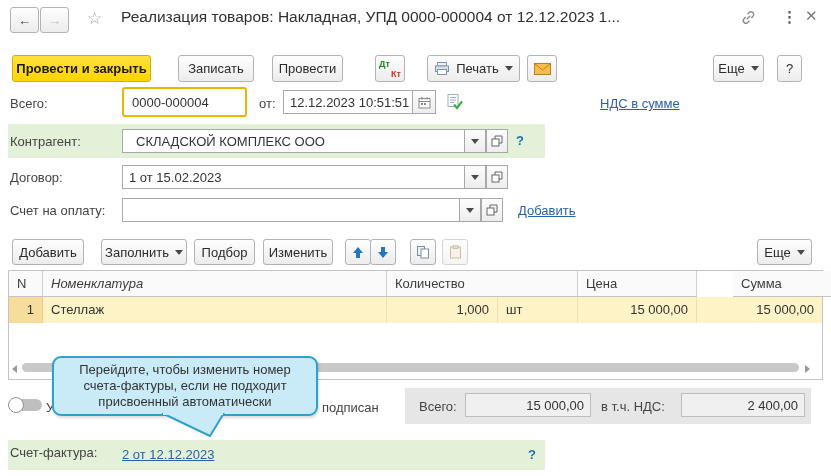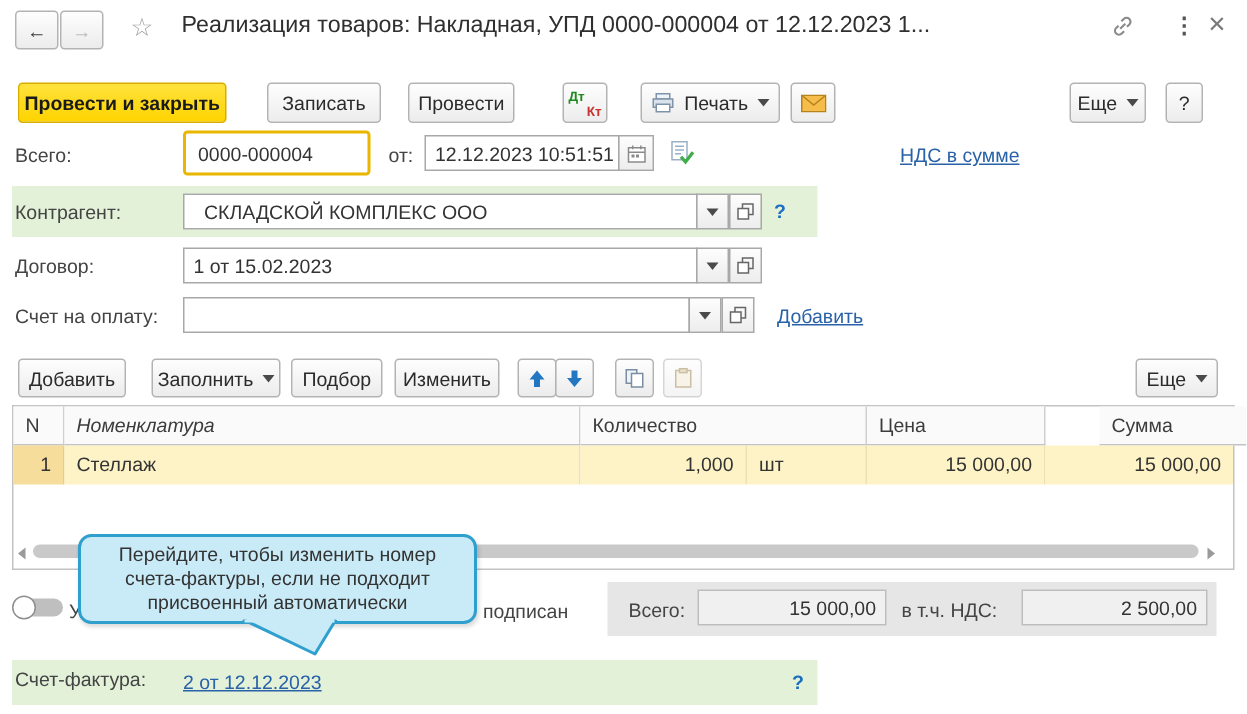--- a/index.html
+++ b/index.html
@@ -243,21 +243,21 @@
   <div class="lbl" style="left:46px;top:400px;">У</div>
   <div class="lbl" style="left:322px;top:400px;">подписан</div>
 
   <div class="abs" style="left:405px;top:388px;width:406px;height:36px;background:#e6e6e6;"></div>
   <div class="lbl" style="left:419px;top:399px;">Всего:</div>
   <div class="field" style="left:465px;top:393px;width:126px;background:#f0f0f0;border-color:#bdbdbd;justify-content:flex-end;">
     <span>15 000,00</span>
   </div>
   <div class="lbl" style="left:601px;top:399px;">в т.ч. НДС:</div>
   <div class="field" style="left:681px;top:393px;width:124px;background:#f0f0f0;border-color:#bdbdbd;justify-content:flex-end;">
-    <span>2 500,00</span>
+    <span>2 400,00</span>
   </div>
 
   <div class="band" style="top:440px;height:30px;"></div>
   <div class="lbl" style="left:10px;top:445px;">Счет-фактура:</div>
   <div class="link" style="left:122px;top:447px;">2 от 12.12.2023</div>
   <div class="help" style="left:528px;top:447px;">?</div>
 
   <div class="abs" style="left:52px;top:356px;width:266px;height:60px;box-sizing:border-box;background:#c9ebf7;border:2px solid #2f9fce;border-radius:9px;z-index:20;display:flex;align-items:center;justify-content:center;text-align:center;white-space:pre-line;color:#333;line-height:16px;box-shadow:1px 2px 3px rgba(0,0,0,0.15);">
     <span>Перейдите, чтобы изменить номер
 счета-фактуры, если не подходит

